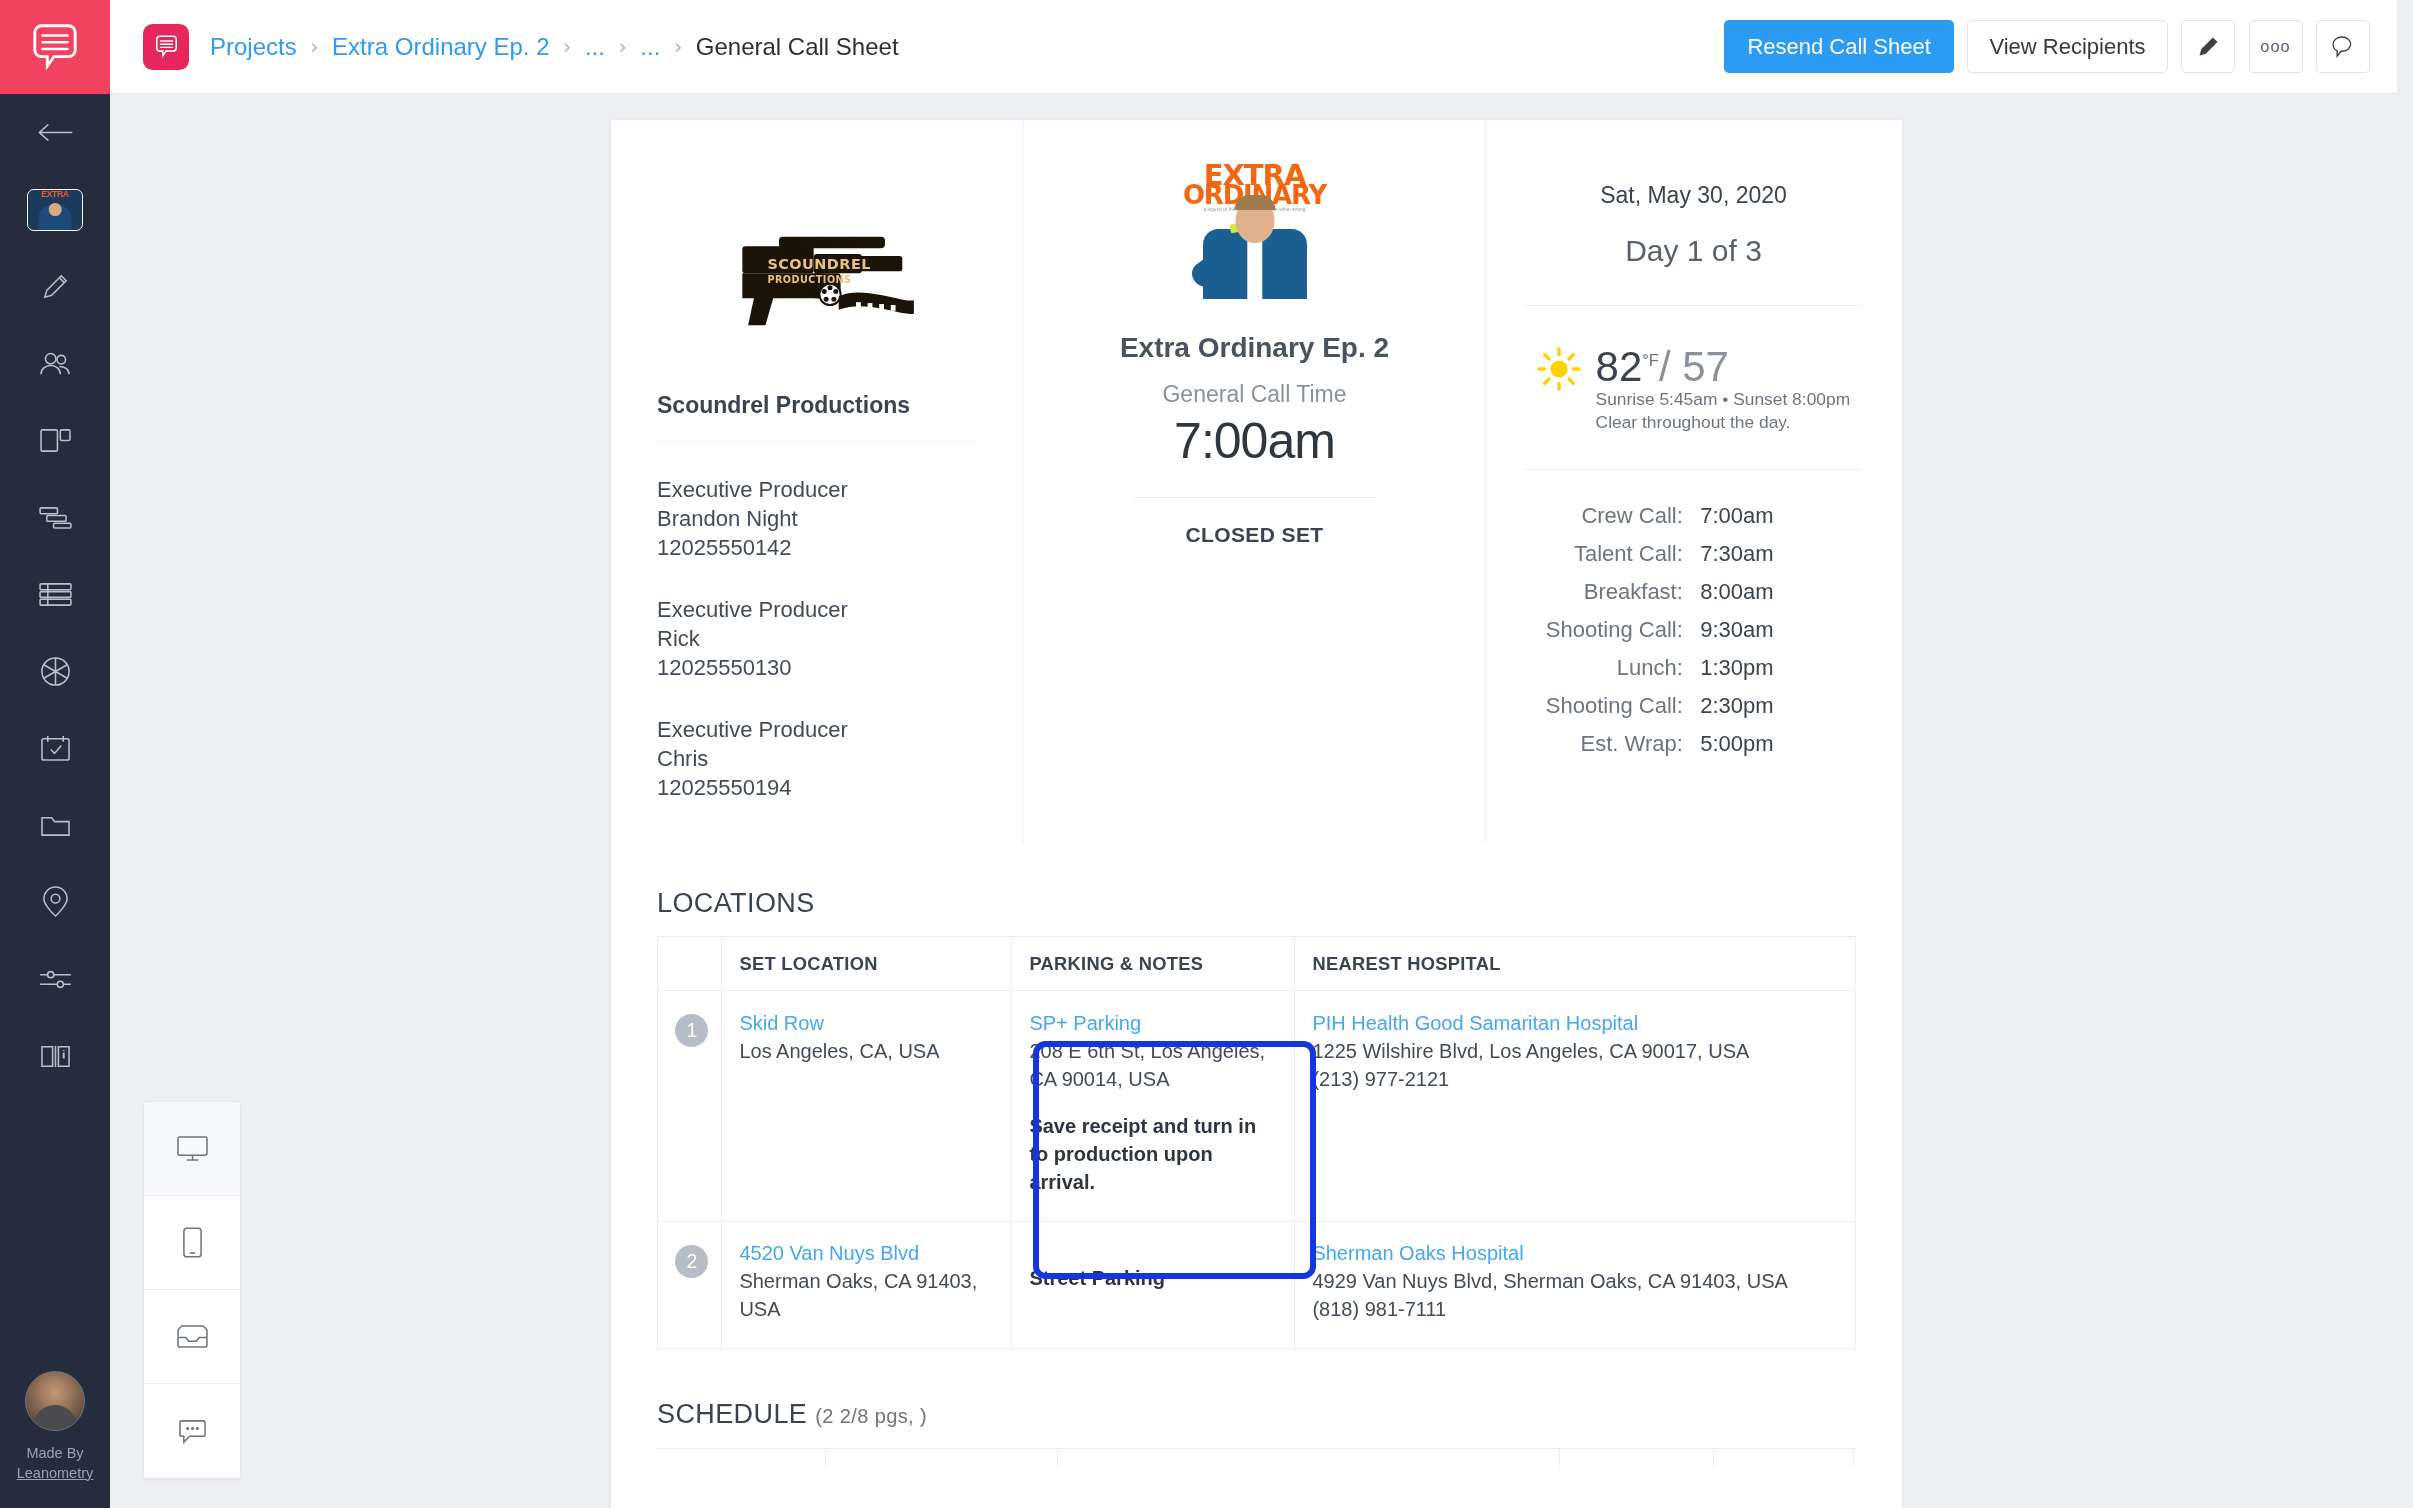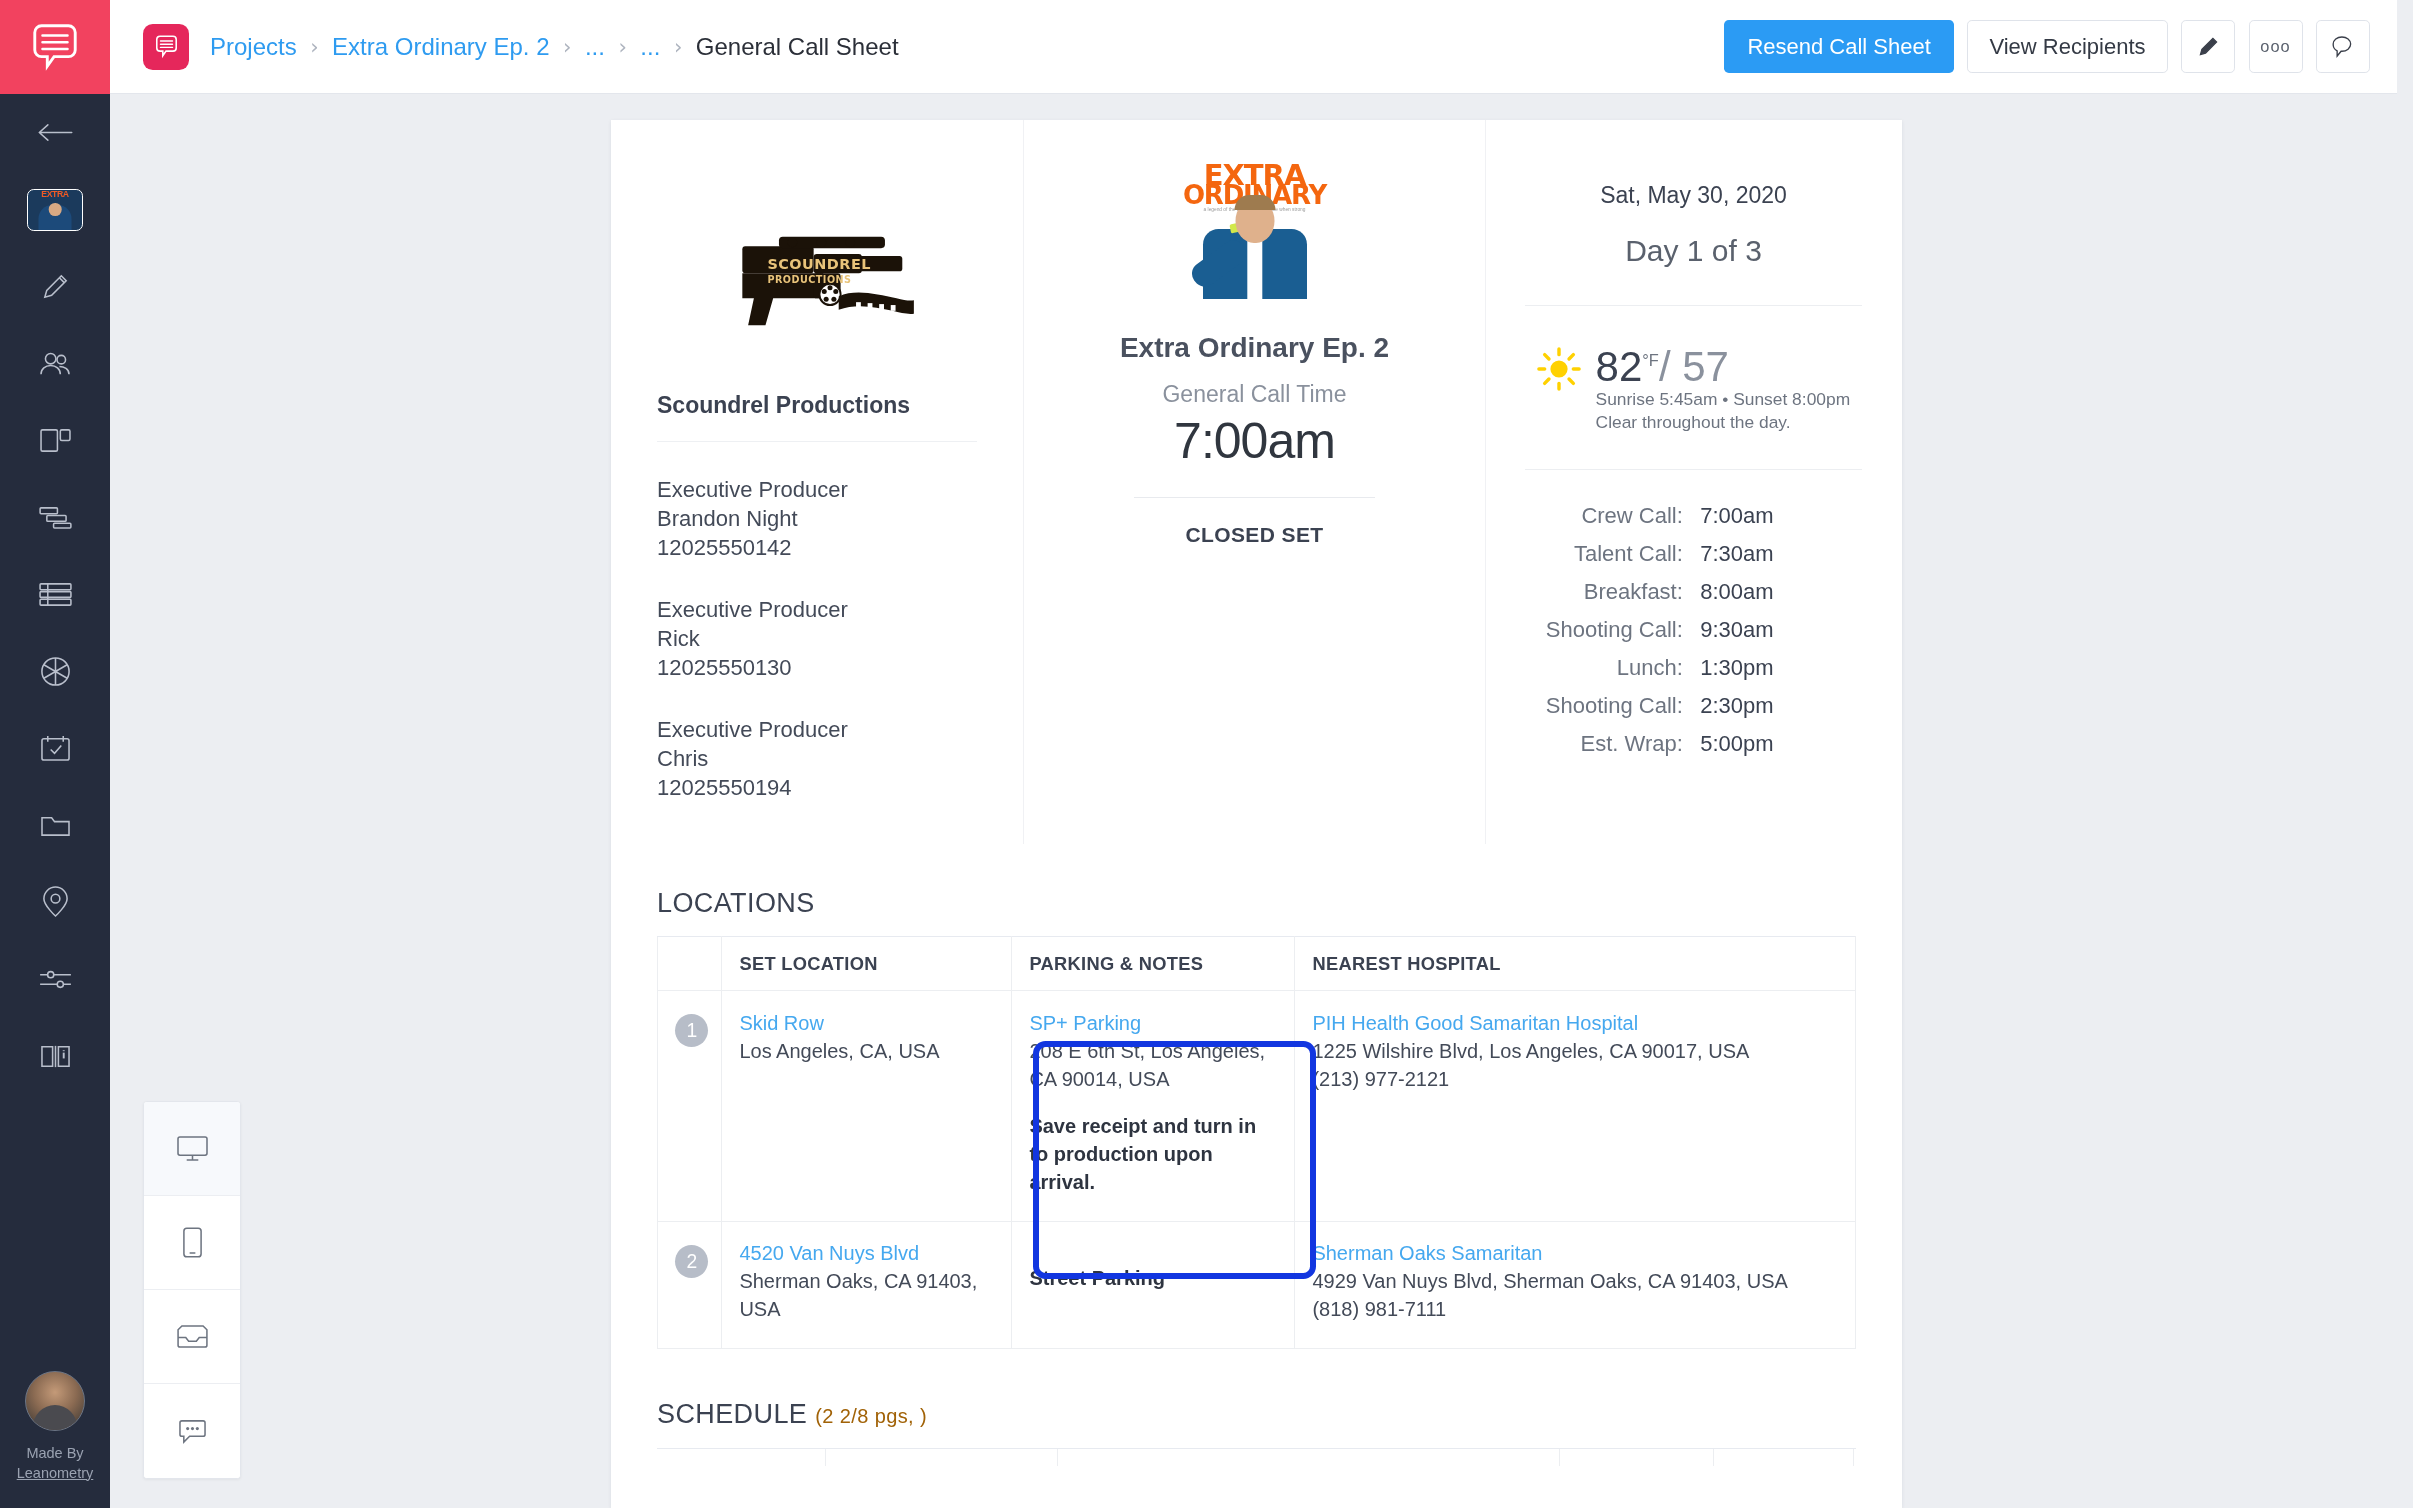--- a/index.html
+++ b/index.html
@@ -231,21 +231,21 @@
   td.tall1 { height: 143px; }
   td.tall2 { height: 126px; }
   #highlight {
     position: absolute; left: 1033px; top: 1041px; width: 283px; height: 238px;
     border: 6.8px solid #1236e0; border-radius: 12.6px; pointer-events: none;
   }
 
   
   #schedwrap { padding: 0 46px; margin-top: 50px; }
   #schedtitle { font-size: 27px; color: #3b4251; letter-spacing: 0.4px; }
-  #schedtitle .pgs { font-size: 20px; color: #a16207; }
+  #schedtitle .pgs { font-size: 20px; color: #737373; }
   #schedhead { margin-top: 17.4px; border-top: 1.9px solid #e7eaf0; display: flex; height: 17.4px; }
   #schedhead div { border-right: 1px solid #eceef1; height: 17.4px; }
 </style>
 </head>
 <body>
 
 <div id="rail">
 
   <div id="rail-logo">
     <svg width="52" height="52" viewBox="0 0 54 54">
@@ -605,21 +605,21 @@
             <div class="numbadge">2</div>
           </td>
           <td class="tall2">
             <div class="lk">4520 Van Nuys Blvd</div>
             <div>Sherman Oaks, CA 91403, USA</div>
           </td>
           <td class="tall2" style="padding-top:42px">
             <div class="bnoteb">Street Parking</div>
           </td>
           <td class="tall2">
-            <div class="lk">Sherman Oaks Samaritan</div>
+            <div class="lk">Sherman Oaks Hospital</div>
             <div>4929 Van Nuys Blvd, Sherman Oaks, CA 91403, USA</div>
             <div>(818) 981-7111</div>
           </td>
         </tr>
       </tbody>
     </table>
   </div>
 
   <div id="schedwrap">
     <div id="schedtitle">

